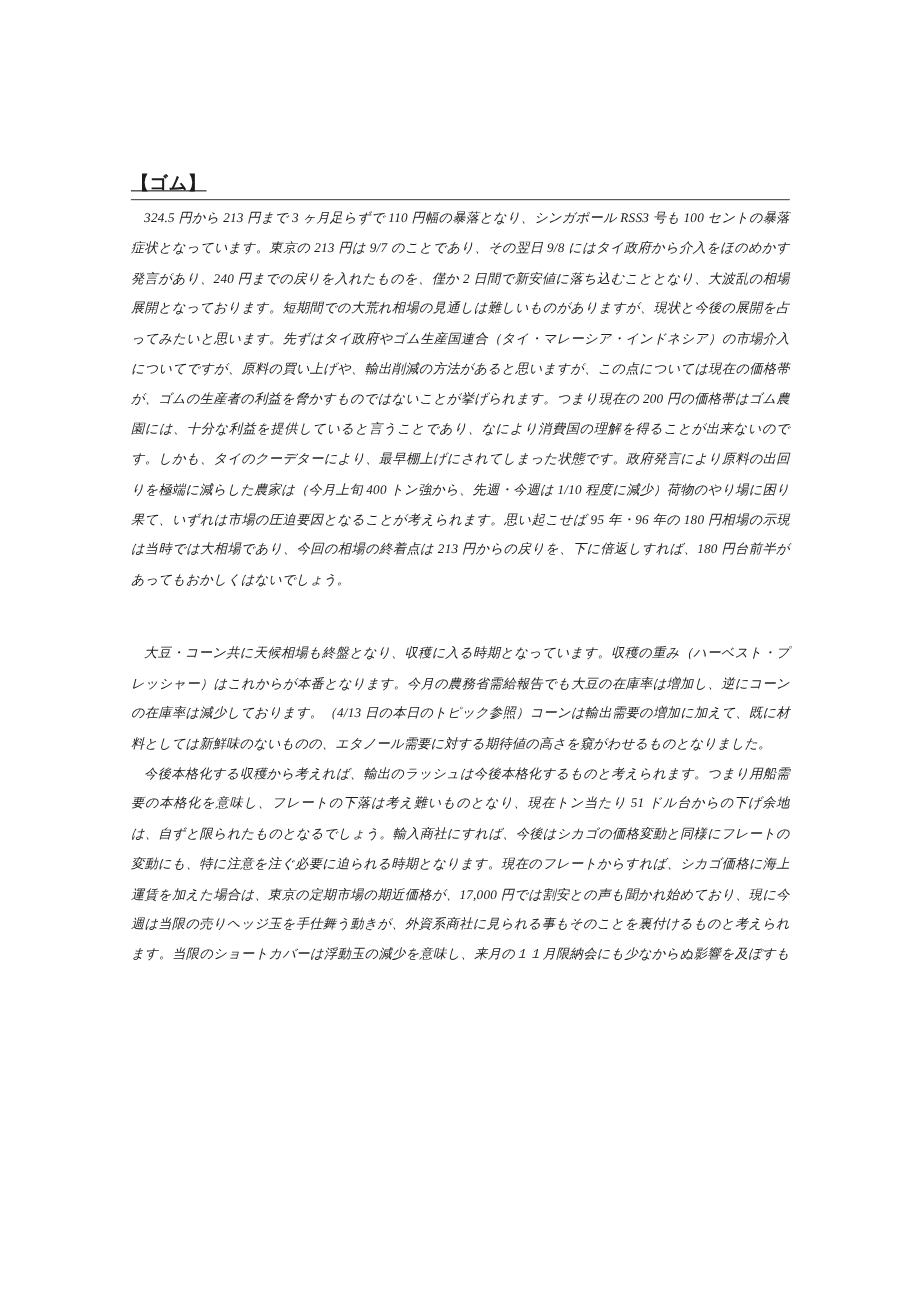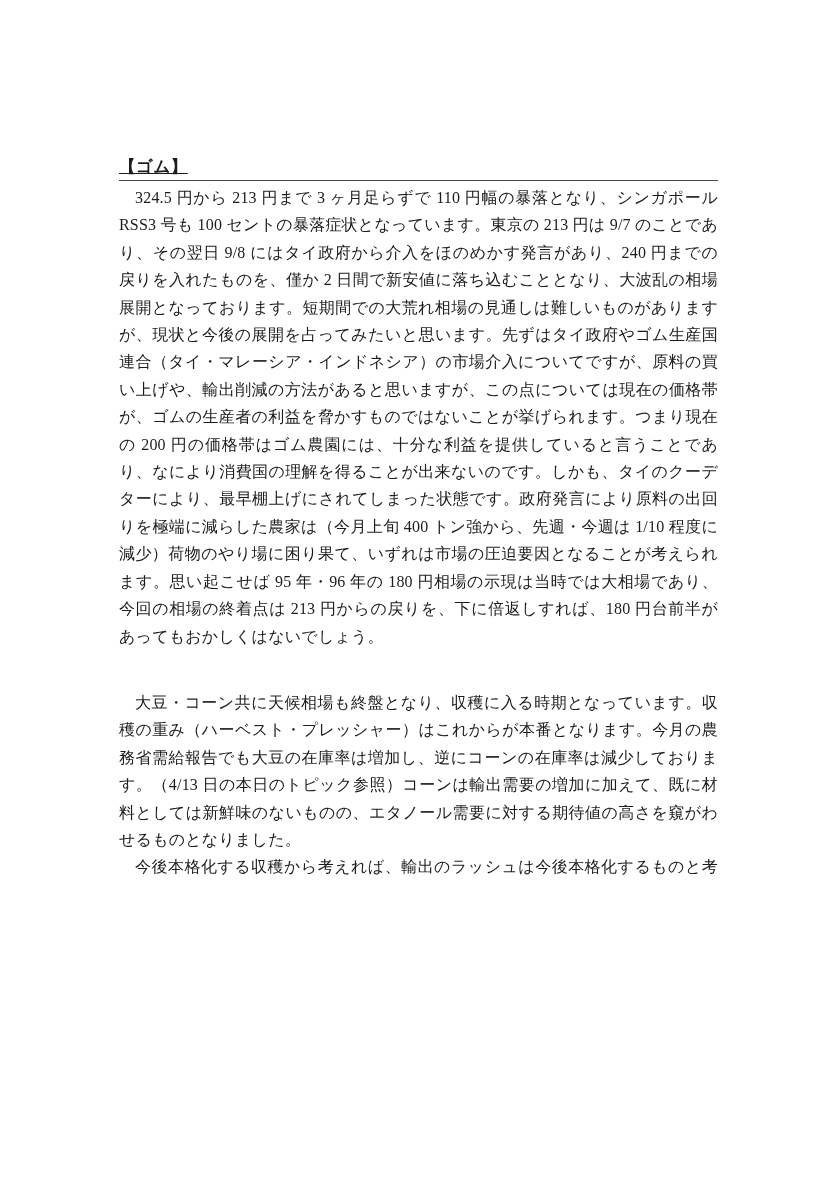--- a/index.html
+++ b/index.html
@@ -36,25 +36,26 @@
   }
   .heading-text {
     font-weight: bold;
     font-size: 16.5px;
     text-decoration: underline;
     letter-spacing: 0.5px;
   }
   .body-par {
     margin: 0;
     padding: 0;
-    font-size: 16px;
+    font-size: 12px;
     line-height: 27.4px;
     text-align: justify;
     text-indent: 1em;
     letter-spacing: 0.2px;
+    font-style: italic;
   }
   .section .body-par:first-of-type {
     margin-top: 3px;
   }
   .disclaimer-box {
     position: absolute;
     left: 104px;
     top: 1097px;
     width: 609px;
     border: 1px solid #4a4a4a;

